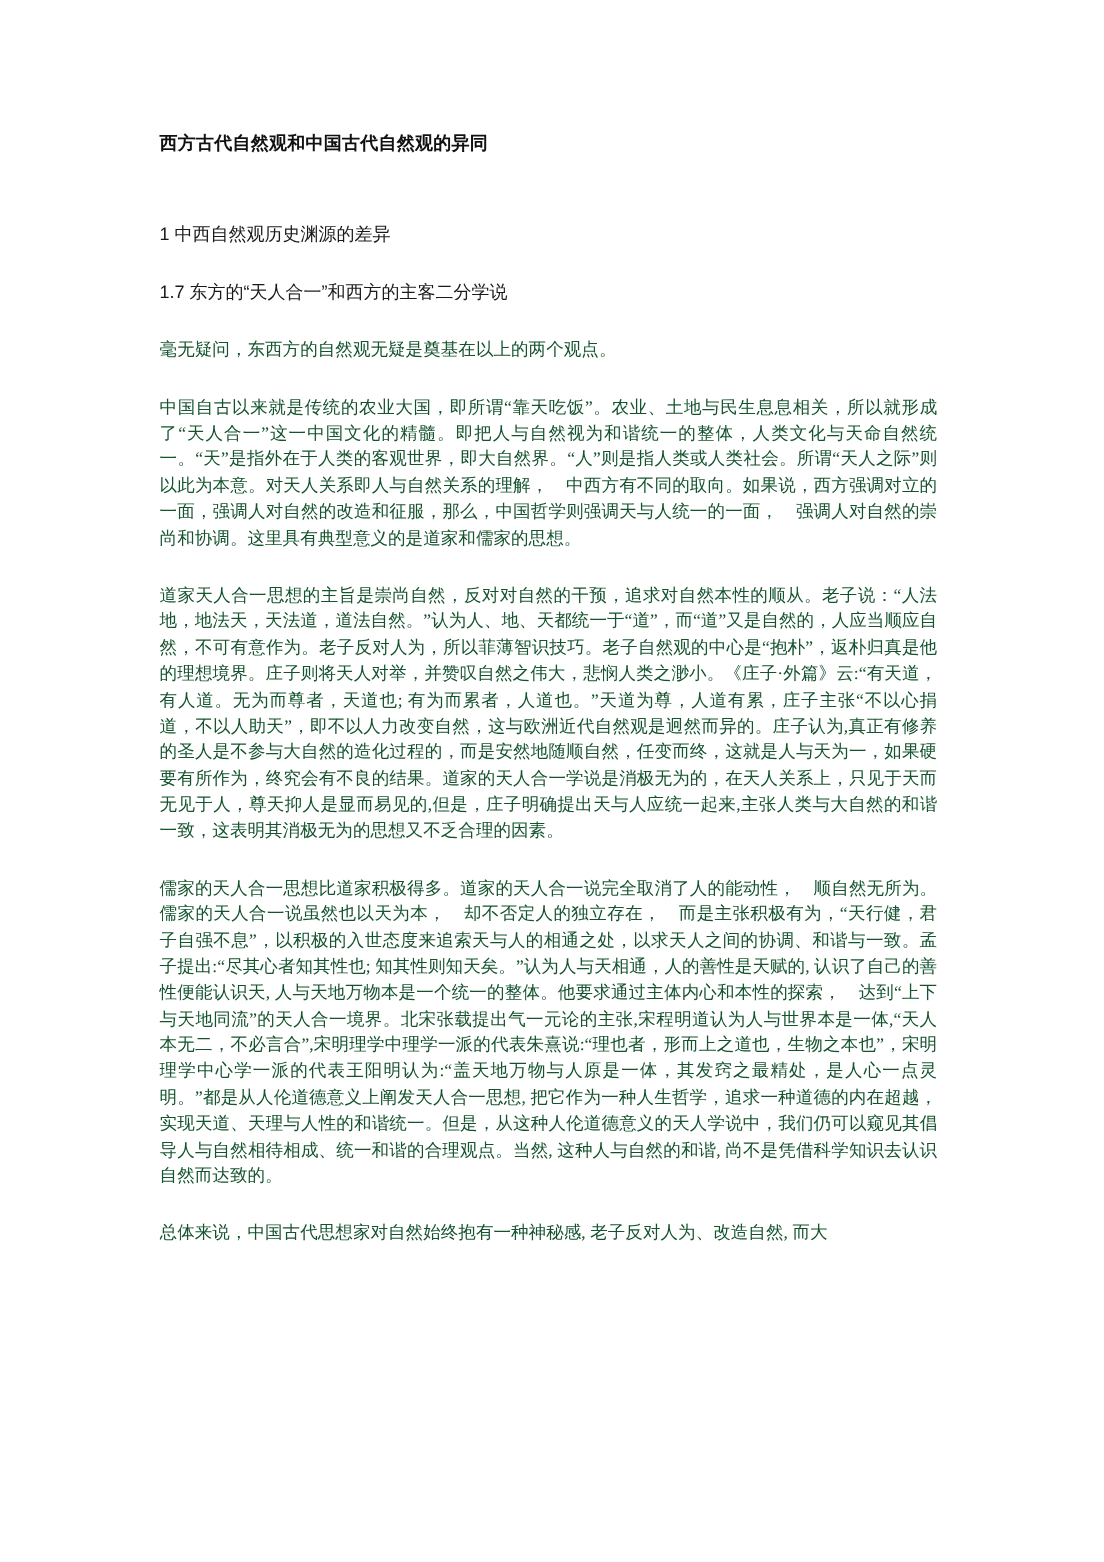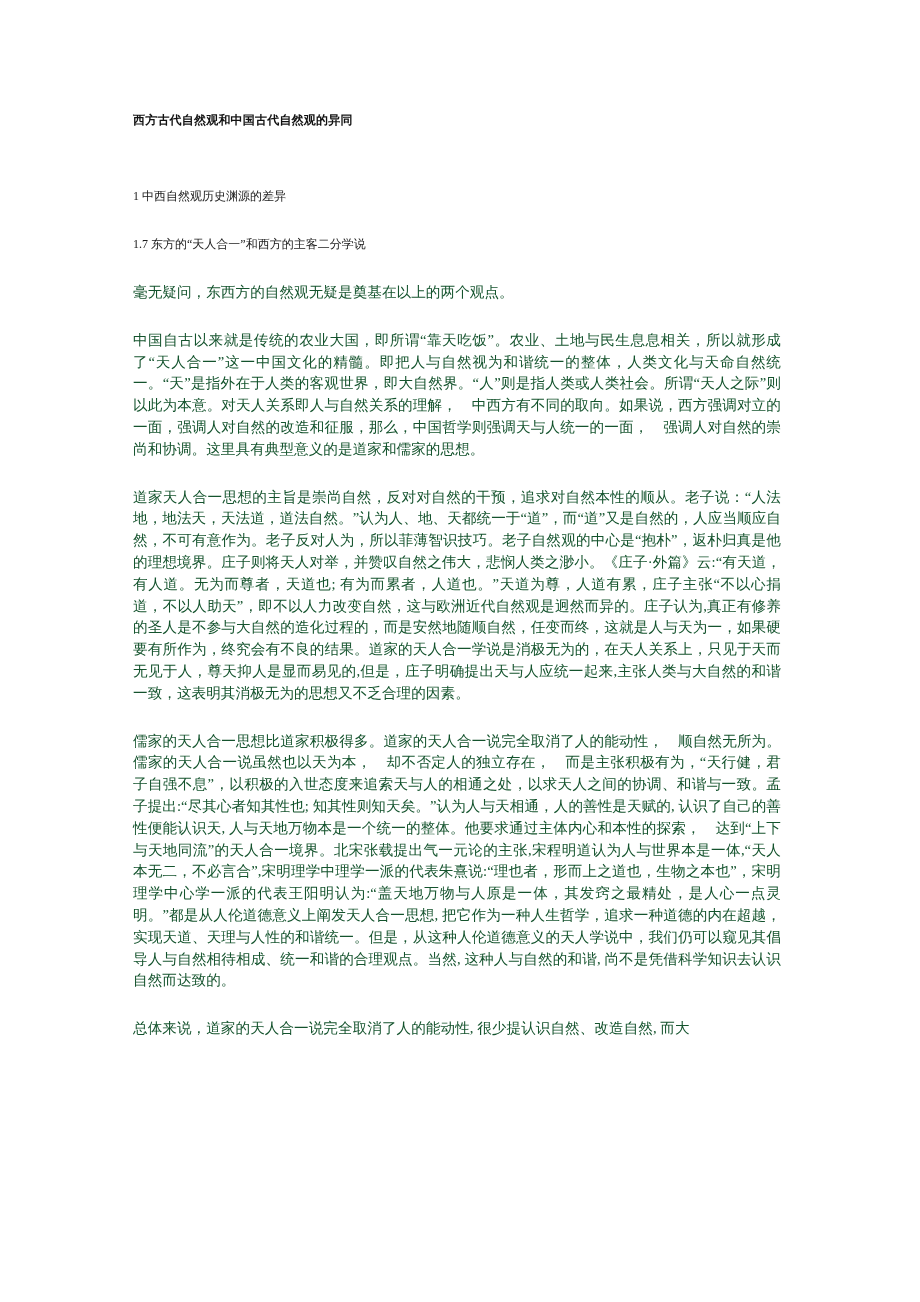--- a/index.html
+++ b/index.html
@@ -23,33 +23,33 @@
   }
   .content {
     position: absolute;
     left: 133px;
     top: 112px;
     width: 648px;
   }
   .doc-title {
     font-family: "Liberation Sans", "DejaVu Sans", sans-serif;
     font-weight: bold;
-    font-size: 12px;
+    font-size: 15px;
     line-height: 16px;
     letter-spacing: 0.2px;
     color: #111111;
     margin: 0 0 0 0;
     white-space: nowrap;
   }
   .spacer-after-title {
     height: 58px;
   }
   .heading {
-    font-family: Liberation Serif, serif;
-    font-size: 12px;
+    font-family: Liberation Sans, sans-serif;
+    font-size: 15px;
     line-height: 20px;
     color: #1a1a1a;
     margin: 0;
     white-space: nowrap;
   }
   .gap-lg { height: 28px; }
   .gap-md { height: 26px; }
   .para {
     font-family: "Liberation Serif", "DejaVu Serif", serif;
     font-size: 14.6px;
@@ -93,16 +93,16 @@
     <div class="gap-md"></div>
 
     <p class="para">道家天人合一思想的主旨是崇尚自然，反对对自然的干预，追求对自然本性的顺从。老子说：“人法地，地法天，天法道，道法自然。”认为人、地、天都统一于“道”，而“道”又是自然的，人应当顺应自然，不可有意作为。老子反对人为，所以菲薄智识技巧。老子自然观的中心是“抱朴”，返朴归真是他的理想境界。庄子则将天人对举，并赞叹自然之伟大，悲悯人类之渺小。《庄子·外篇》云:“有天道，有人道。无为而尊者，天道也; 有为而累者，人道也。”天道为尊，人道有累，庄子主张“不以心捐道，不以人助天”，即不以人力改变自然，这与欧洲近代自然观是迥然而异的。庄子认为,真正有修养的圣人是不参与大自然的造化过程的，而是安然地随顺自然，任变而终，这就是人与天为一，如果硬要有所作为，终究会有不良的结果。道家的天人合一学说是消极无为的，在天人关系上，只见于天而无见于人，尊天抑人是显而易见的,但是，庄子明确提出天与人应统一起来,主张人类与大自然的和谐一致，这表明其消极无为的思想又不乏合理的因素。</p>
 
     <div class="gap-md"></div>
 
     <p class="para">儒家的天人合一思想比道家积极得多。道家的天人合一说完全取消了人的能动性，　顺自然无所为。儒家的天人合一说虽然也以天为本，　却不否定人的独立存在，　而是主张积极有为，“天行健，君子自强不息”，以积极的入世态度来追索天与人的相通之处，以求天人之间的协调、和谐与一致。孟子提出:“尽其心者知其性也; 知其性则知天矣。”认为人与天相通，人的善性是天赋的, 认识了自己的善性便能认识天, 人与天地万物本是一个统一的整体。他要求通过主体内心和本性的探索，　达到“上下与天地同流”的天人合一境界。北宋张载提出气一元论的主张,宋程明道认为人与世界本是一体,“天人本无二，不必言合”,宋明理学中理学一派的代表朱熹说:“理也者，形而上之道也，生物之本也”，宋明理学中心学一派的代表王阳明认为:“盖天地万物与人原是一体，其发窍之最精处，是人心一点灵明。”都是从人伦道德意义上阐发天人合一思想, 把它作为一种人生哲学，追求一种道德的内在超越，实现天道、天理与人性的和谐统一。但是，从这种人伦道德意义的天人学说中，我们仍可以窥见其倡导人与自然相待相成、统一和谐的合理观点。当然, 这种人与自然的和谐, 尚不是凭借科学知识去认识自然而达致的。</p>
 
     <div class="gap-md"></div>
 
-    <p class="para lastline-clip">总体来说，道家的天人合一说完全取消了人的能动性, 很少提认识自然、改造自然, 而大</p>
+    <p class="para lastline-clip">总体来说，中国古代思想家对自然始终抱有一种神秘感, 老子反对人为、改造自然, 而大</p>
 
   </div>
 </div>
 
 </body></html>

